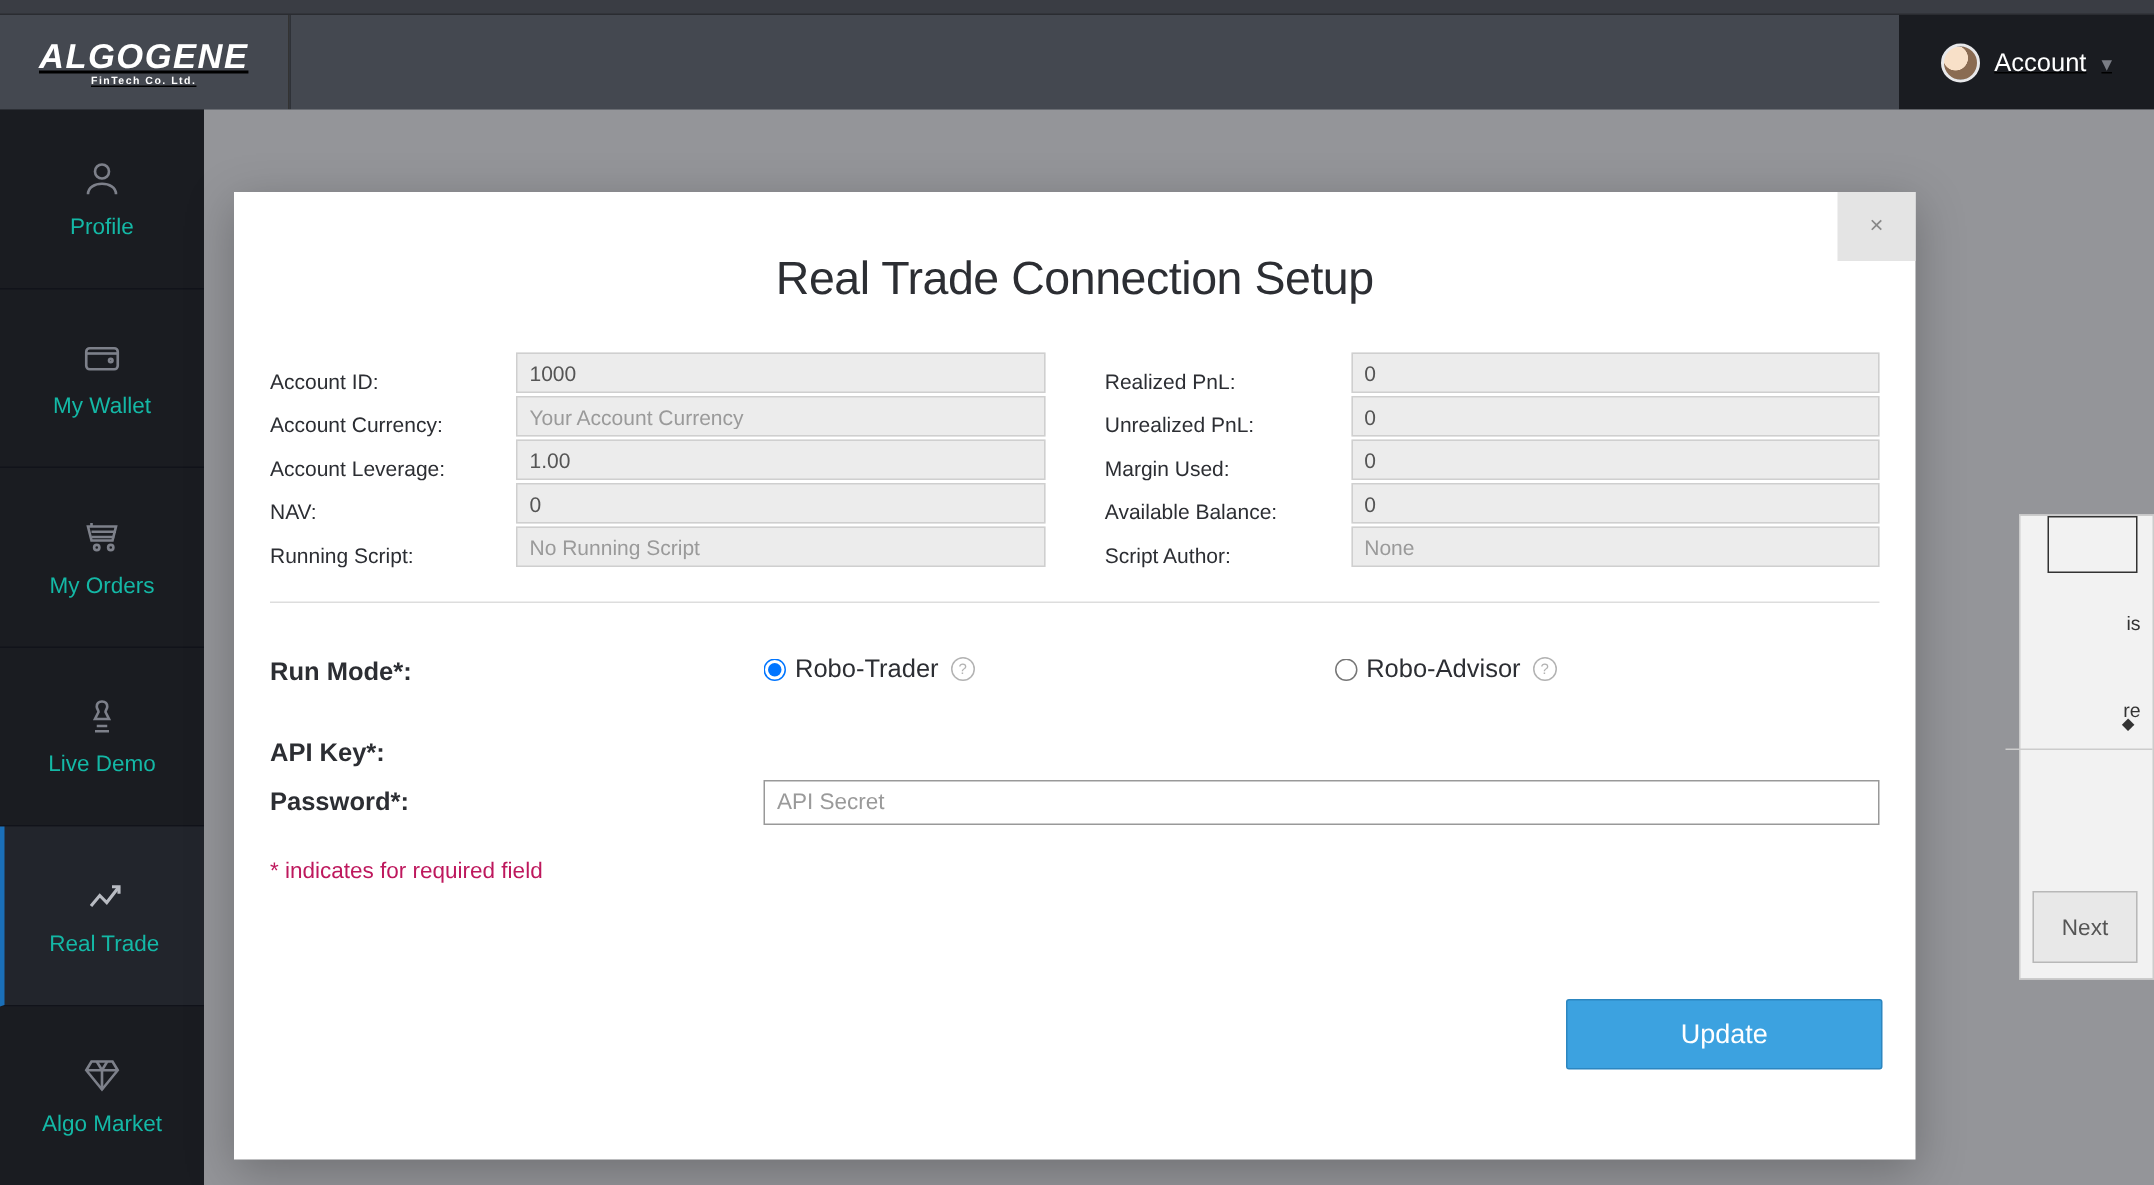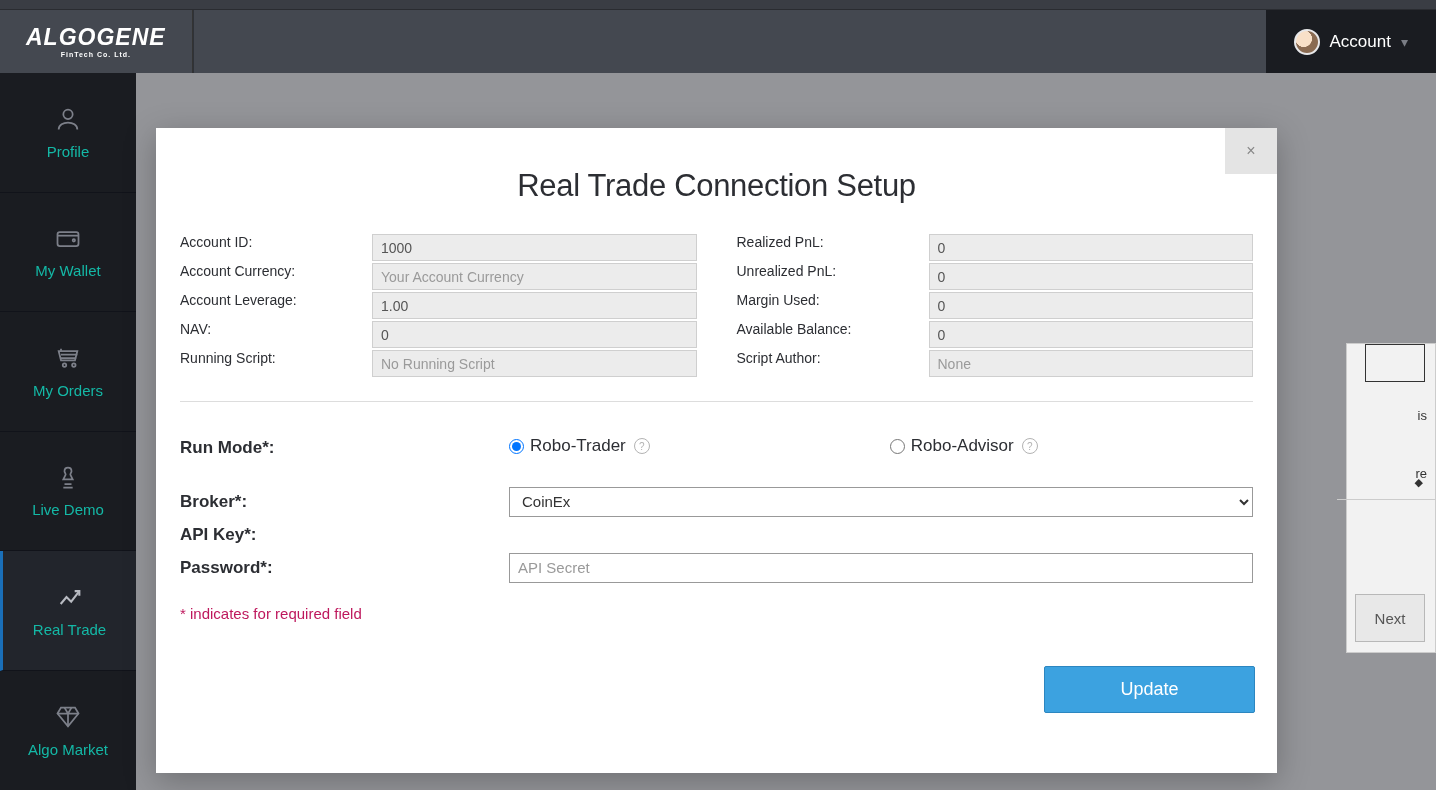--- a/index.html
+++ b/index.html
@@ -11,20 +11,21 @@
   overflow: hidden;
   position: relative;
 }
 .top-bar { height: 10px; background: #3a3d44; border-bottom: 1px solid #2a2c31; }
 .header {
   height: 63px;
   background: #444850;
   display: flex;
   align-items: center;
   justify-content: space-between;
+  text-decoration: underline;
 }
 .logo-box {
   height: 63px;
   padding: 0 26px;
   display: flex;
   flex-direction: column;
   justify-content: center;
   align-items: center;
   color: #fff;
   font-weight: 900;
@@ -122,24 +123,23 @@
 }
 .form-grid {
   display: grid;
   grid-template-columns: 1fr 1fr;
   gap: 0 40px;
   padding: 0 24px;
 }
 .form-col { display: flex; flex-direction: column; }
 .form-row {
   display: flex;
-  align-items: flex-start;
+  align-items: flex-end;
   margin-bottom: 1px;
   height: 28px;
-  gap: 28px;
 }
 .form-label {
   width: 164px;
   font-size: 14px;
   color: #2c2e33;
   font-weight: 500;
 }
 .form-input {
   flex: 1;
   height: 27px;
@@ -377,26 +377,20 @@
       <label class="radio-opt">
         <input type="radio" name="rm" style="">
         <span>Robo-Advisor</span>
         <span class="help-icon">?</span>
       </label>
     </div>
   </div>
 
   <div class="broker-section">
     <div class="broker-row">
-      <span class="broker-label">Broker*:</span>
-      <select class="broker-select">
-        <option>CoinEx</option>
-      </select>
-    </div>
-    <div class="broker-row">
       <span class="broker-label">API Key*:</span>
     </div>
     <div class="broker-row">
       <span class="broker-label">Password*:</span>
       <input class="broker-input" placeholder="API Secret" style="">
     </div>
   </div>
 
   <div class="footnote">* indicates for required field</div>
 

